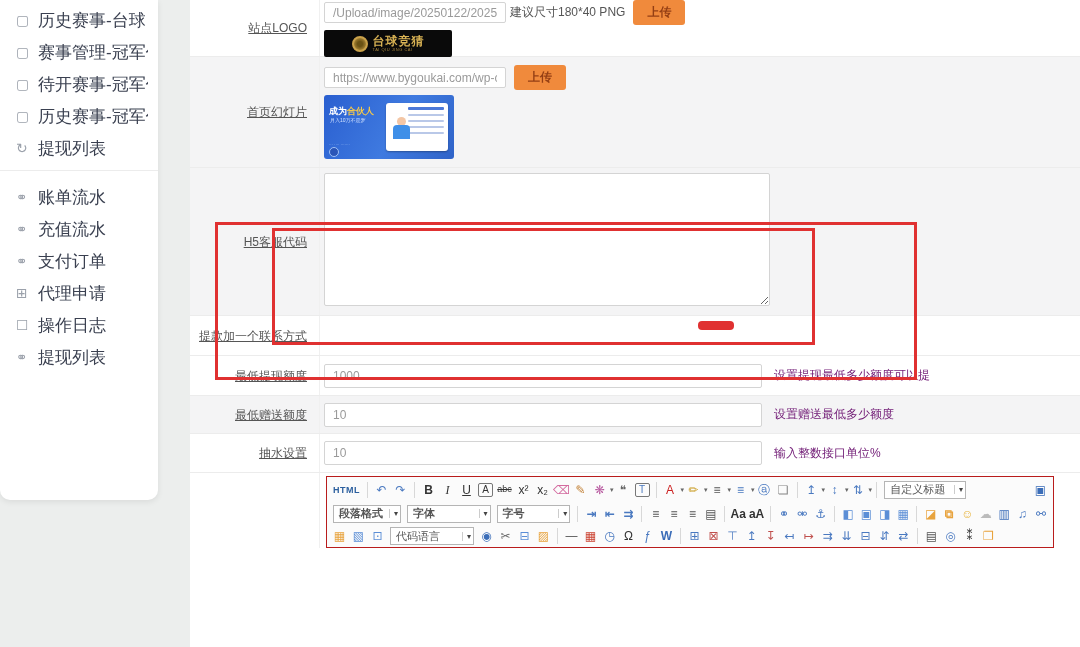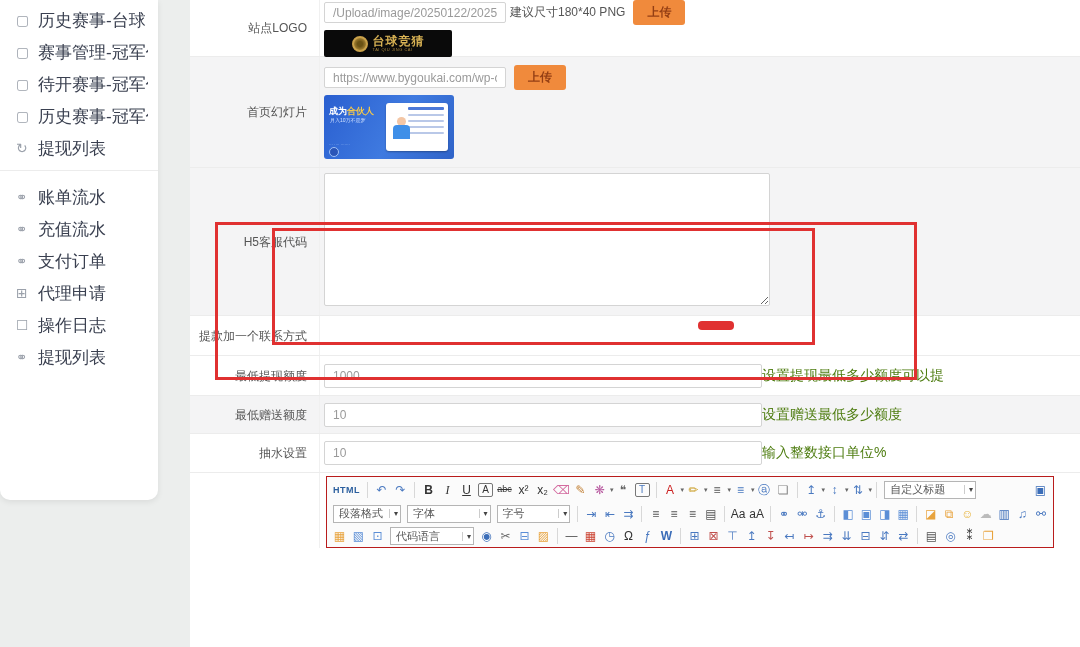--- a/index.html
+++ b/index.html
@@ -13,32 +13,32 @@
   .sb-group + .sb-group { border-top:1px solid #ececec; padding-top:10px; }
   .sb-item { display:flex; align-items:center; height:32px; padding:0 10px 0 16px; cursor:pointer; }
   .sb-ico { width:22px; font-size:14px; color:#9ba1ab; flex:0 0 22px; }
   .sb-lab { font-size:17px; color:#3a4050; white-space:nowrap; overflow:hidden; }
 
   
   .main { position:absolute; left:190px; top:0; right:0; bottom:0; background:#fff; z-index:1; }
   .row { display:flex; border-bottom:1px solid #ececec; position:relative; }
   .cell-l { width:130px; min-width:130px; display:flex; align-items:center; justify-content:flex-end;
             padding-right:12px; border-right:1px solid #f0f0f0; color:#555; font-size:12px;
-            text-align:right; line-height:1.5; }
+            text-align:right; line-height:1.5;text-decoration:underline; }
   .cell-f { flex:1; padding:8px 10px 8px 4px; position:relative; }
   .bg-gray { background:#f4f4f5; }
   .bg-teal { background:#e5f1eb; }
 
   input.txt, textarea.txt { border:1px solid #d4d4d4; border-radius:2px; background:#fff;
             font-size:12px; color:#9a9a9a; padding:3px 8px; outline:none;
             font-family:"Liberation Sans","DejaVu Sans",sans-serif; }
   input.txt::placeholder { color:#b0b0b0; }
   .w-s { width:182px; height:21px; }
   .w-m { width:438px; height:24px; }
-  .hint { font-size:14px; color:#4d7c0f; }
+  .hint { font-size:12px; color:#701a75; margin-left:12px; }
   .tip  { font-size:12px; color:#555; margin-left:4px; white-space:nowrap; }
   .btn-upload { display:inline-block; background:#f08a3c; color:#943f14; font-weight:bold;
             font-size:12px; padding:4px 14px; border-radius:3px; border:none; margin-left:8px; cursor:pointer; }
   .inline { display:flex; align-items:center; }
 
   
   .logo-box { margin-top:5px; width:128px; height:27px; background:#0a0a0a; border-radius:2px;
               display:flex; align-items:center; justify-content:center; gap:5px; }
   .logo-em  { width:16px; height:16px; border-radius:50%; border:2px solid #caa24a;
               background:radial-gradient(circle,#6a5214 30%,#caa24a 100%); }
@@ -67,21 +67,21 @@
   
   .ann { position:absolute; border:3px solid #e03131; z-index:9; pointer-events:none; }
   .ann-outer { left:215px; top:222px; width:702px; height:158px; }
   .ann-inner { left:272px; top:228px; width:543px; height:117px; }
   .ann-dash  { position:absolute; left:698px; top:321px; width:36px; height:9px;
                background:#e03131; border-radius:4px; z-index:10; }
 
   
   .editor { margin-left:2px; width:728px; border:1px solid #b91c1c; background:#fbfbfb; }
   .t-row { display:flex; align-items:center; padding:1px 3px; overflow:hidden; white-space:nowrap; }
-  .t-row1 { height:25px; } .t-row2 { height:23px; } .t-row3 { height:22px; }
+  .t-row1 { height:25px; } .t-row2 { height:23px;font-weight:bold; } .t-row3 { height:22px; }
   .ed-ico { display:inline-flex; align-items:center; justify-content:center; width:19px; height:18px;
             font-size:12px; line-height:1; cursor:pointer; border-radius:2px; }
   .ed-ico.box { border:1px solid #777; width:15px; height:14px; font-size:10px; margin:0 2px; }
   .ed-ico.strike { text-decoration:line-through; font-size:9px; }
   .ed-ico.und { text-decoration:underline; }
   .ed-ico.bld { font-weight:bold; }
   .ed-ico.ita { font-style:italic; font-family:"Liberation Serif",serif; }
   .ed-txt { font-size:9px; font-weight:bold; color:#2b5f9e; padding:0 3px; letter-spacing:.5px; cursor:pointer; }
   .ed-dd { font-size:7px; color:#666; margin-left:1px; cursor:pointer; }
   .ed-sep { width:1px; height:16px; background:#d8d8d8; margin:0 4px; }
@@ -263,21 +263,21 @@
             <span class="ed-ico" style="color: rgb(74, 121, 192);">ⓐ</span>
             <span class="ed-ico" style="color: rgb(136, 136, 136);">❏</span>
             <i class="ed-sep"></i>
             <span class="ed-ico" style="color: rgb(74, 121, 192);">↥</span>
             <span class="ed-dd">▾</span>
             <span class="ed-ico" style="color: rgb(74, 121, 192);">↕</span>
             <span class="ed-dd">▾</span>
             <span class="ed-ico" style="color: rgb(74, 121, 192);">⇅</span>
             <span class="ed-dd">▾</span>
             <i class="ed-sep"></i>
-            <span class="ed-select" style="width: 92px;">
+            <span class="ed-select" style="width: 82px;">
               <span>自定义标题</span>
               <span class="car">▾</span>
             </span>
             <span class="ed-ico push-right" style="color: rgb(59, 109, 184);">▣</span>
           </div>
         <div class="t-row t-row2" id="t-row-1">
             <span class="ed-select" style="width: 70px;">
               <span>段落格式</span>
               <span class="car">▾</span>
             </span>

